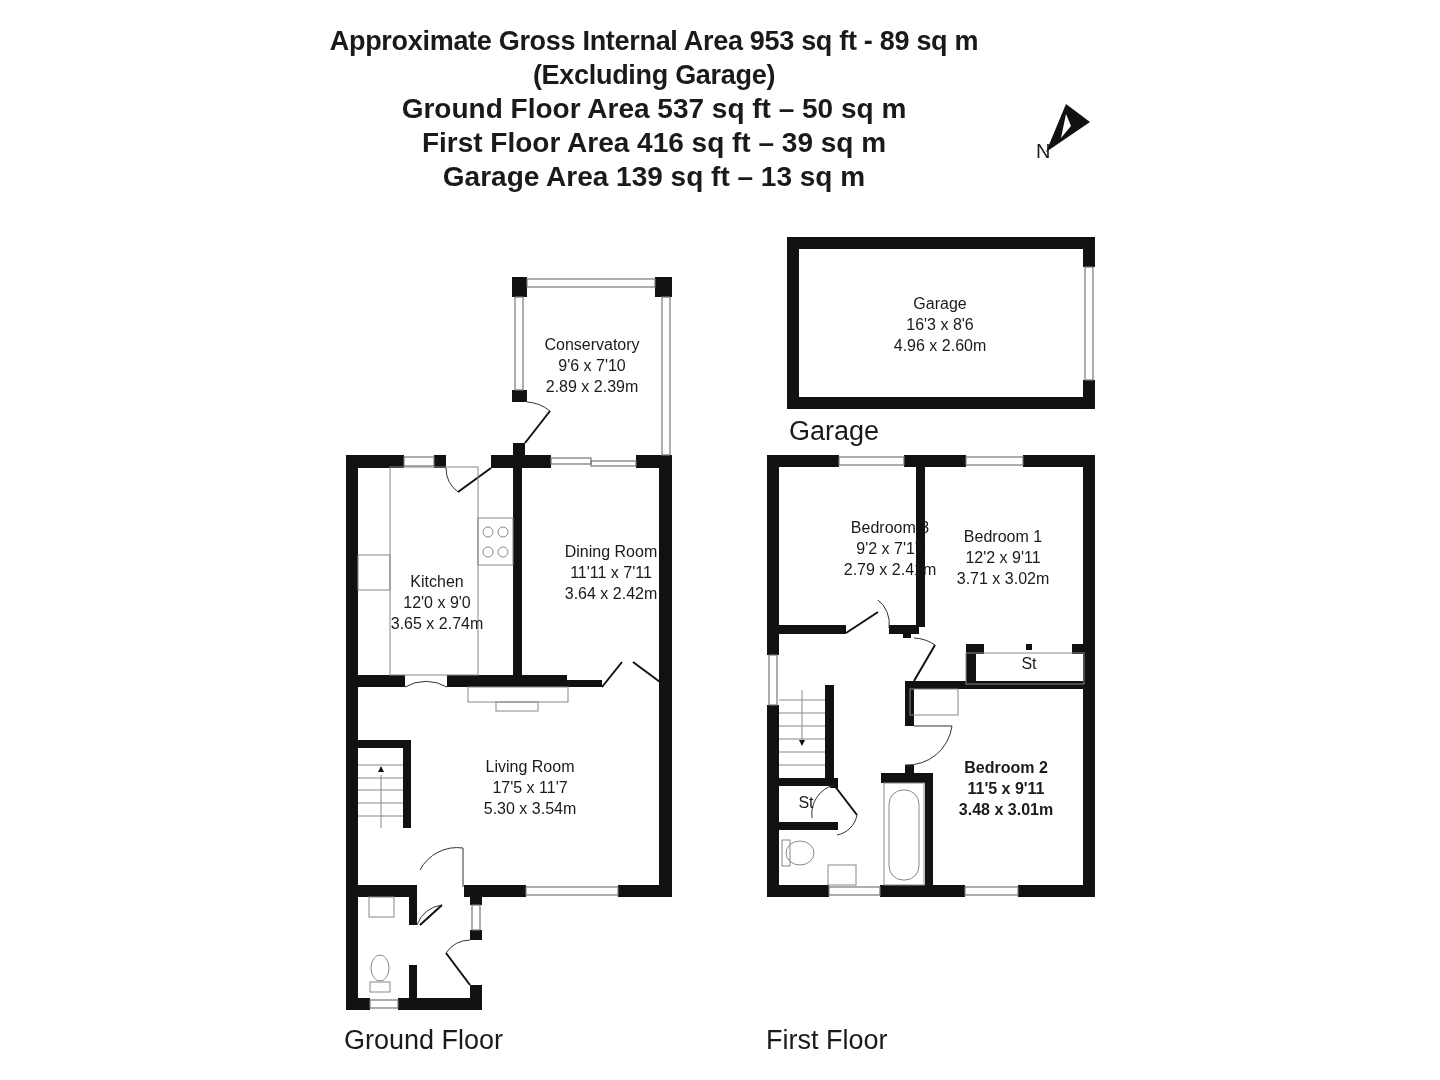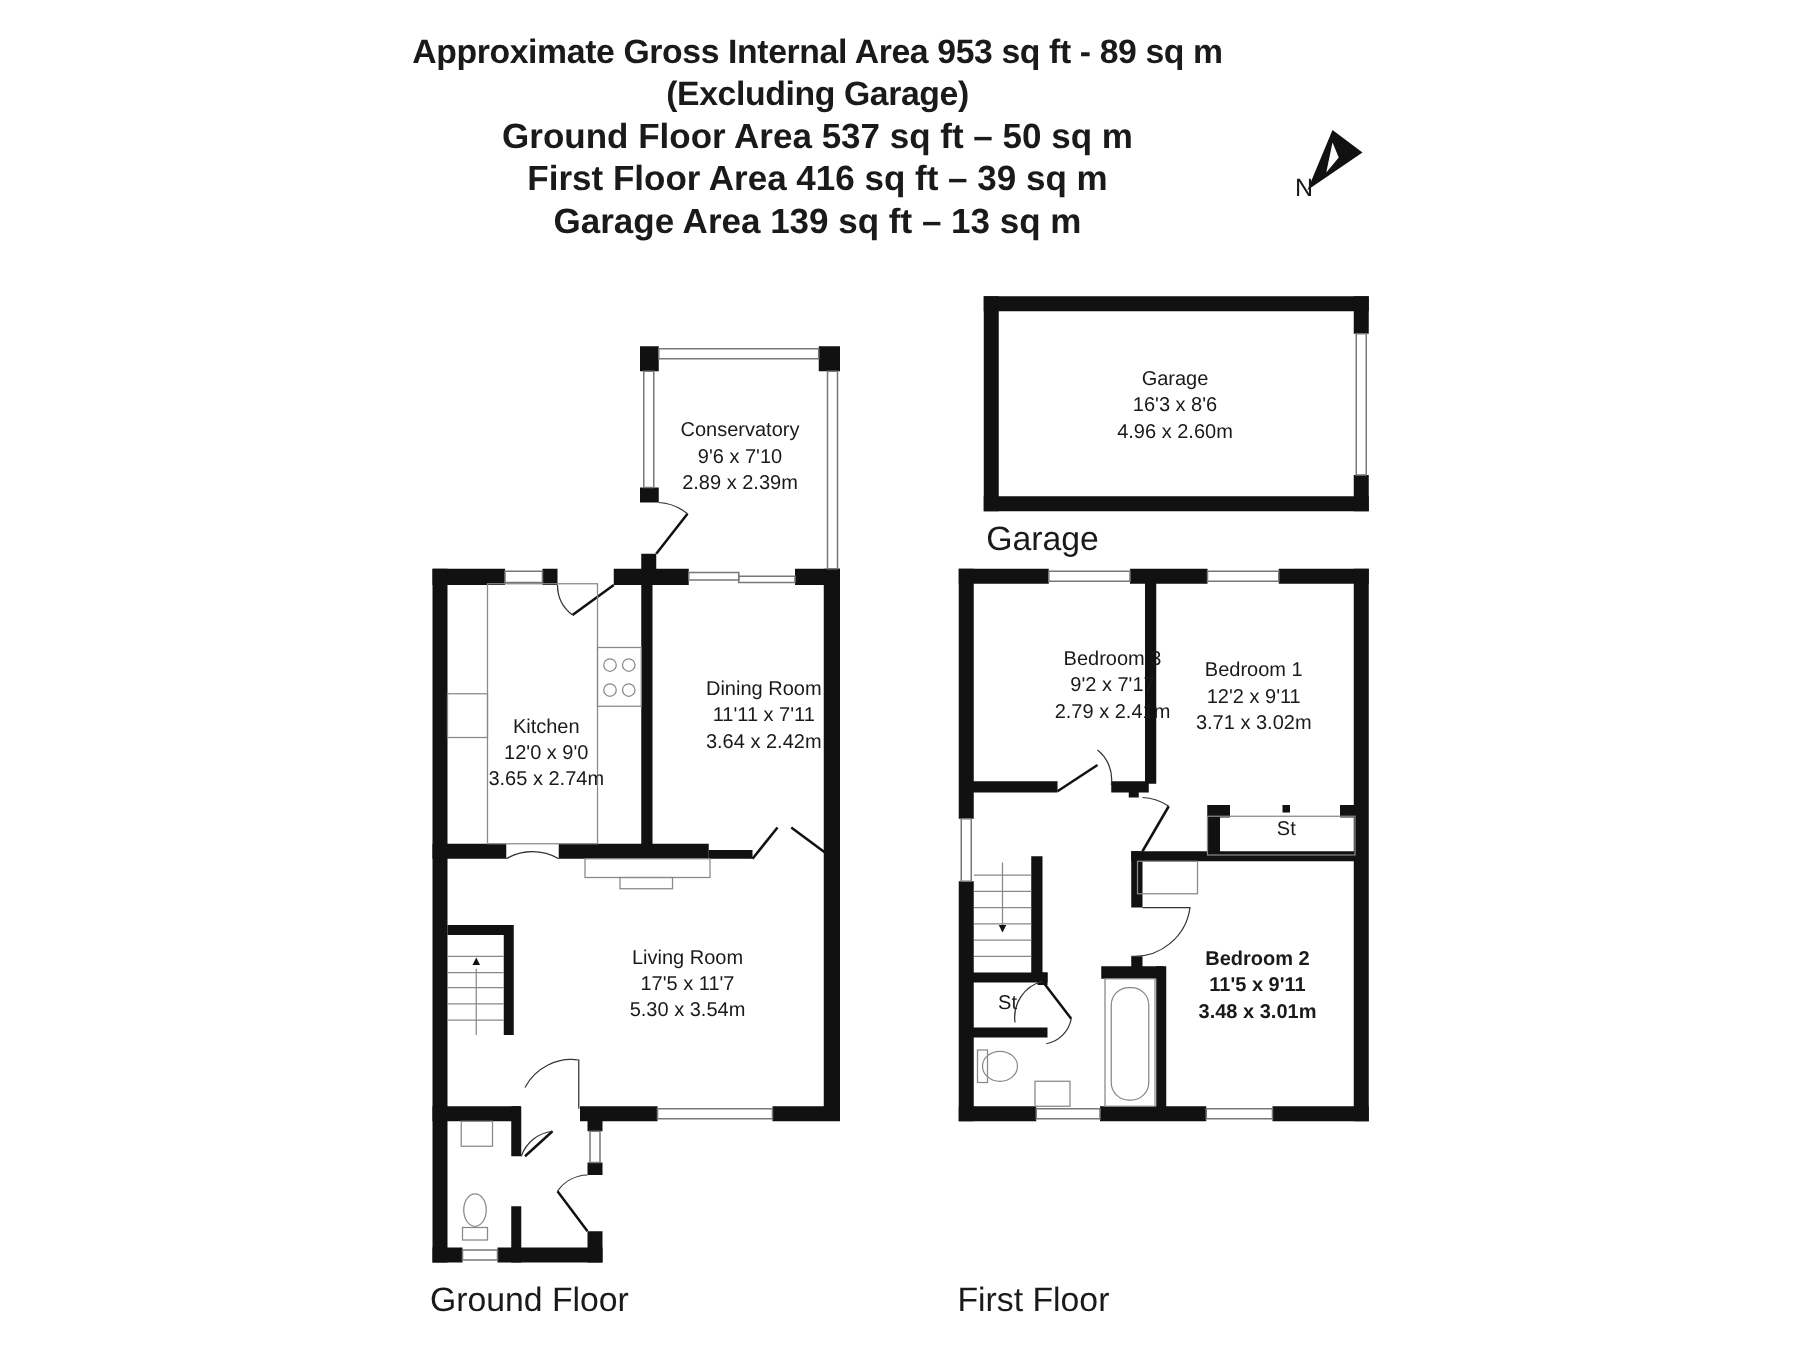--- a/index.html
+++ b/index.html
@@ -200,21 +200,21 @@
 <div class="lbl" style="left:437px; top:555px;margin-top:16px;">
   <div>Kitchen</div>
   <div>12'0 x 9'0</div>
   <div>3.65 x 2.74m</div>
 </div>
 <div class="lbl" style="left:611px; top:541px;">
   <div>Dining Room</div>
   <div>11'11 x 7'11</div>
   <div>3.64 x 2.42m</div>
 </div>
-<div class="lbl" style="left:530px; top:756px;margin-left:20px;">
+<div class="lbl" style="left:530px; top:756px;">
   <div>Living Room</div>
   <div>17'5 x 11'7</div>
   <div>5.30 x 3.54m</div>
 </div>
 
 <div class="lbl" style="left:940px; top:293px;">
   <div>Garage</div>
   <div>16'3 x 8'6</div>
   <div>4.96 x 2.60m</div>
 </div>

